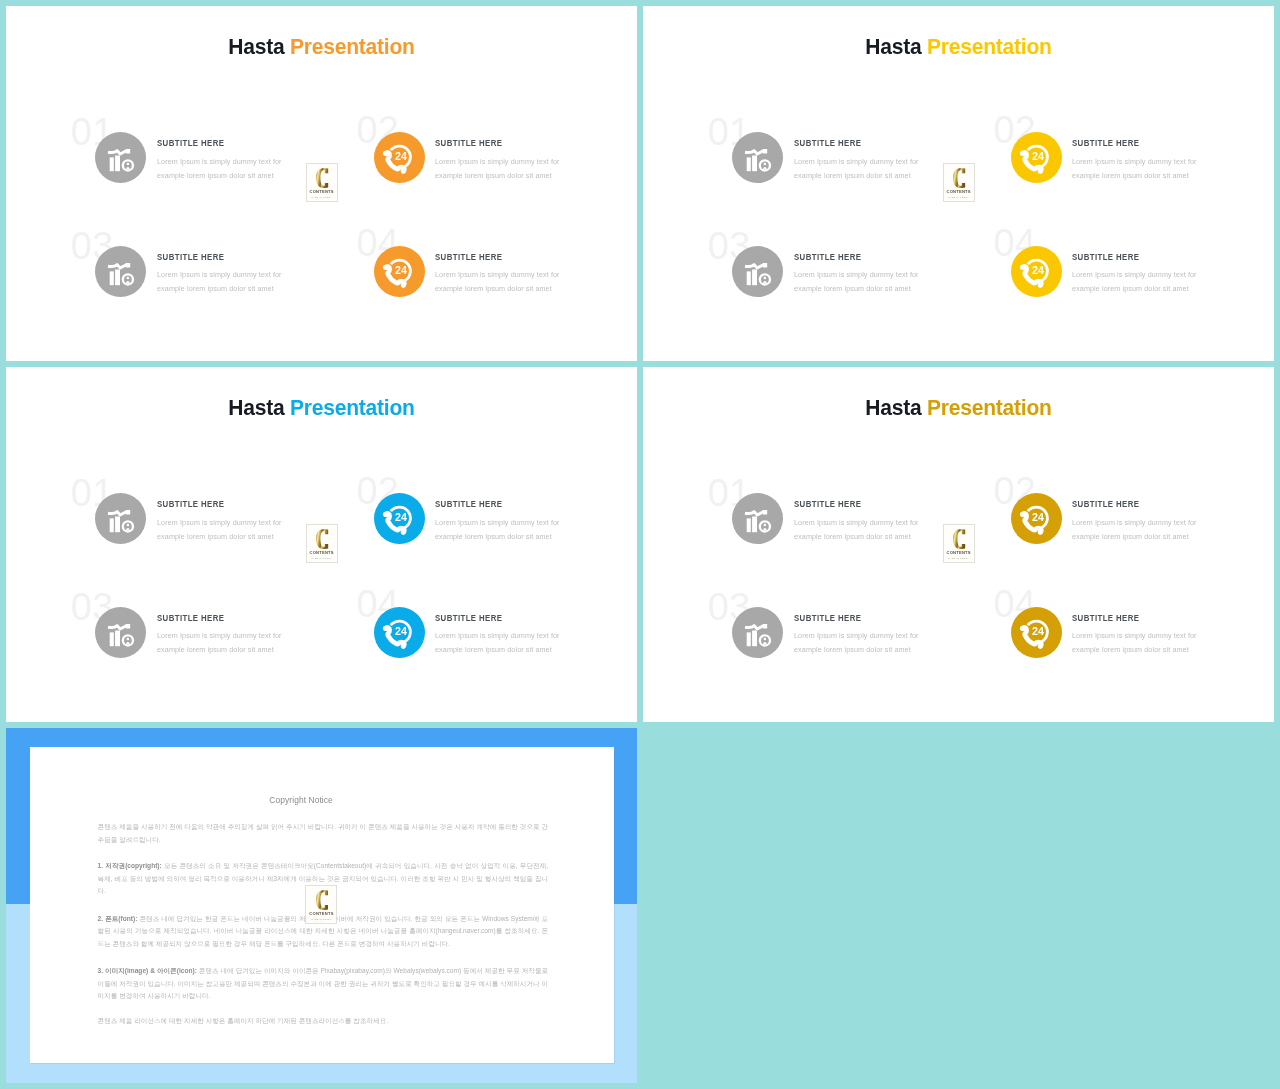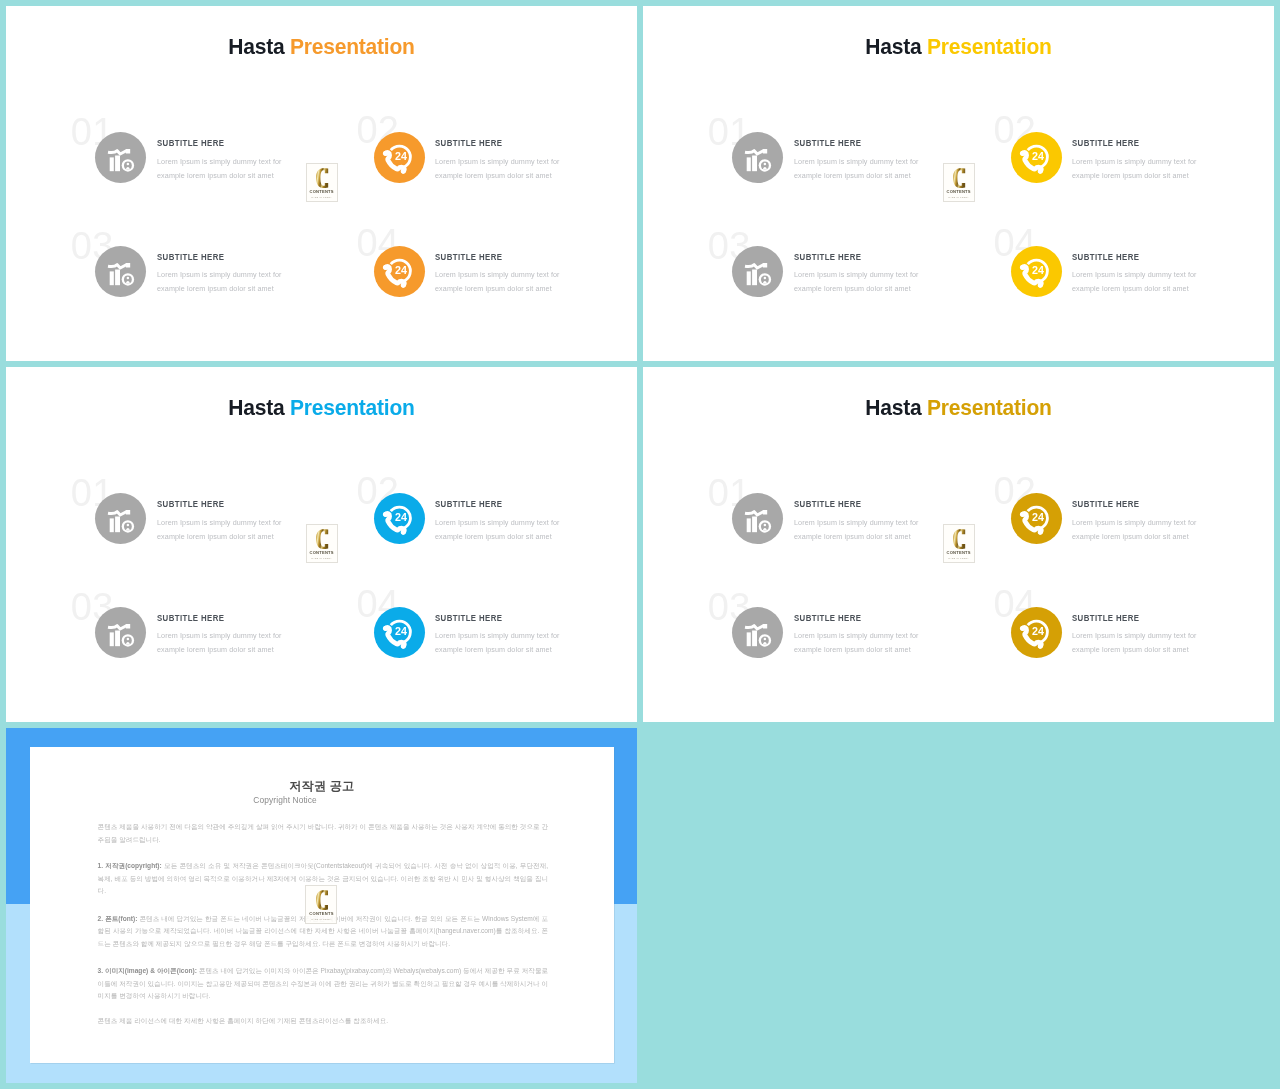--- a/index.html
+++ b/index.html
@@ -55,21 +55,21 @@
 
   
   .cpbg{position:absolute;left:0;top:0;width:631px;height:355px;}
   .cpbg .b1{position:absolute;left:0;top:0;width:631px;height:176px;background:#45a2f4;}
   .cpbg .b2{position:absolute;left:0;top:176px;width:631px;height:179px;background:#b2e0fc;}
   .cppanel{position:absolute;left:23.6px;top:19.4px;width:584.4px;height:315.6px;background:#fff;
      box-shadow:0.7px 0.7px 0 rgba(90,130,160,0.22);}
   .cptitle{position:absolute;left:0;top:32.5px;width:584.4px;text-align:center;
      font-size:12.2px;font-weight:bold;color:#4a4a4a;line-height:1;letter-spacing:0.1px;}
   .cpsub{position:absolute;left:0;top:49px;width:511px;text-align:center;
-     font-size:8.4px;color:#8b8b8b;line-height:1;letter-spacing:0.1px;}
+     font-size:8.4px;color:#8b8b8b;line-height:1;letter-spacing:0.1px;padding-left:16px;}
   .cppara{position:absolute;left:68px;width:450.5px;font-size:6.6px;color:#b3b3b3;
      line-height:12.4px;text-align:justify;word-break:break-all;}
   .cppara b{color:#8f8f8f;font-weight:bold;}
 </style>
 </head>
 <body>
 
 <div class="stage">
   <div class="slide" id="slide-1">
       <div class="title"><span class="dark">Hasta</span> <span class="acc" style="color:#f69a2c">Presentation</span></div>
@@ -482,21 +482,20 @@
         <div class="cname">CONTENTS</div>
         <div class="ctag">MADE IN KOREA</div>
       </div>
     </div>
   <div class="slide" id="slide-5">
       <div class="cpbg">
         <div class="b1"></div>
         <div class="b2"></div>
       </div>
       <div class="cppanel">
-        <div class="cptitle">저작권 공고</div>
         <div class="cpsub">Copyright Notice</div>
         <div class="cppara" style="top:74px">콘텐츠 제품을 사용하기 전에 다음의 약관에 주의깊게 살펴 읽어 주시기 바랍니다. 귀하가 이 콘텐츠 제품을 사용하는 것은 사용자 계약에 동의한 것으로 간주됨을 알려드립니다.</div>
         <div class="cppara" style="top:113.1px"><b>1. 저작권(copyright):</b> <span>모든 콘텐츠의 소유 및 저작권은 콘텐츠테이크아웃(Contentstakeout)에 귀속되어 있습니다. 사전 승낙 없이 상업적 이용, 무단전재, 복제, 배포 등의 방법에 의하여 영리 목적으로 이용하거나 제3자에게 이용하는 것은 금지되어 있습니다. 이러한 조항 위반 시 민사 및 형사상의 책임을 집니다.</span></div>
         <div class="cppara" style="top:165.4px"><b>2. 폰트(font):</b> <span>콘텐츠 내에 담겨있는 한글 폰트는 네이버 나눔글꼴의 저작권은 네이버에 저작권이 있습니다. 한글 외의 모든 폰트는 Windows System에 포함된 사용의 가능으로 제작되었습니다. 네이버 나눔글꼴 라이선스에 대한 자세한 사항은 네이버 나눔글꼴 홈페이지(hangeul.naver.com)를 참조하세요. 폰트는 콘텐츠와 함께 제공되지 않으므로 필요한 경우 해당 폰트를 구입하세요. 다른 폰트로 변경하여 사용하시기 바랍니다.</span></div>
         <div class="cppara" style="top:217.8px"><b>3. 이미지(image) &amp; 아이콘(icon):</b> <span>콘텐츠 내에 담겨있는 이미지와 아이콘은 Pixabay(pixabay.com)와 Webalys(webalys.com) 등에서 제공한 무료 저작물로 이들에 저작권이 있습니다. 이미지는 참고용만 제공되며 콘텐츠의 수정본과 이에 관한 권리는 귀하가 별도로 확인하고 필요할 경우 예시를 삭제하시거나 이미지를 변경하여 사용하시기 바랍니다.</span></div>
         <div class="cppara" style="top:268px">콘텐츠 제품 라이선스에 대한 자세한 사항은 홈페이지 하단에 기재된 콘텐츠라이선스를 참조하세요.</div>
         <div class="clogo" style="left:275.9px;top:137.8px">
           <div class="cletter">
             <svg viewBox="0 0 122 201">
               <defs>

